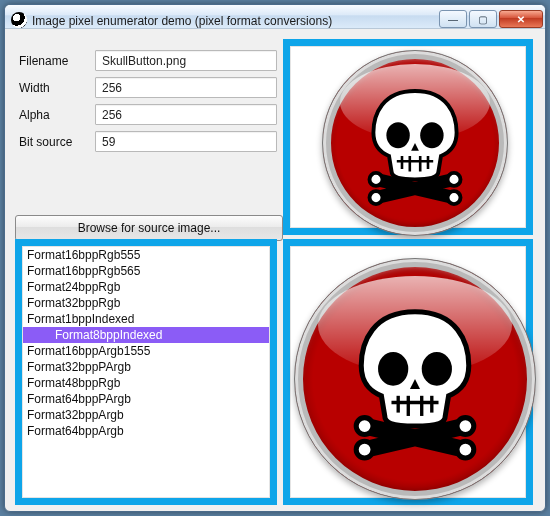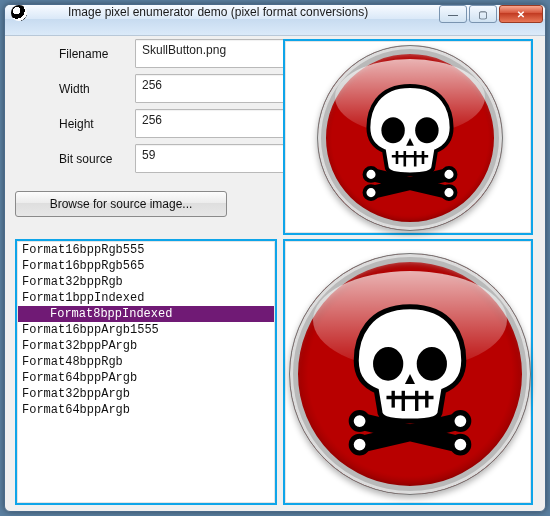--- a/index.html
+++ b/index.html
@@ -16,27 +16,26 @@
     position: absolute;
     left: 4px; top: 4px;
     width: 542px; height: 508px;
     background: #f0f0f0;
     border: 1px solid #4b6b8a;
     border-radius: 6px;
     box-shadow: 0 0 6px rgba(0,0,0,0.4);
     overflow: hidden;
   }
   .titlebar {
-    height: 31px;
+    height: 24px;
     background: linear-gradient(#f8fbff, #dbe9f8 45%, #c7dbf0 46%, #dbeaf9);
     border-bottom: 1px solid #b8c8d8;
     display: flex;
-    align-items: flex-start;
+    align-items: flex-end;
     padding: 0 2px 0 6px;
-    gap: 36px;
   }
   .title-icon {
     width: 16px; height: 16px;
     margin-right: 5px;
     border-radius: 50%;
     background: radial-gradient(circle at 35% 35%, #fff 0 25%, #000 25% 55%, #fff 55% 75%, #000 75% 100%);
     position: relative;
   }
   .title-text { color: #1a1a1a; flex: 1; white-space: nowrap; overflow: hidden; }
   .win-buttons { display: flex; gap: 0; }
@@ -57,79 +56,77 @@
     color: #fff;
     font-weight: bold;
   }
   .client {
     position: absolute;
     left: 6px; right: 6px; top: 34px; bottom: 6px;
     background: #f0f0f0;
   }
   .prop-grid {
     position: absolute;
-    left: 4px; top: 0;
+    left: 4px; top: 11px;
     width: 262px;
-    margin-left: 40px;
   }
   .prop-row {
     display: flex; align-items: center;
     margin-bottom: 6px;
   }
   .prop-label {
     width: 80px;
     color: #111;
     padding-left: 4px;
   }
   .prop-field {
     flex: 1;
-    height: 29px;
+    height: 21px;
     border: 1px solid #b9b9b9;
     background: #fff;
     padding: 2px 6px;
     color: #222;
     line-height: 16px;
     border-radius: 1px;
     box-shadow: inset 0 1px 1px rgba(0,0,0,0.06);
   }
   .browse-btn {
     position: absolute;
-    left: 4px; top: 152px;
-    width: 212px; height: 26px;
+    left: 4px; top: 176px;
+    width: 268px; height: 26px;
     border: 1px solid #8a8a8a;
     border-radius: 3px;
     background: linear-gradient(#fdfdfd, #ececec 45%, #dedede 46%, #e7e7e7);
     text-align: center;
     line-height: 24px;
     color: #111;
     cursor: default;
   }
   .image-panel {
     position: absolute;
-    border: 2px solid #0ea5e9;
+    border: 7px solid #0ea5e9;
     background: #fff;
     box-shadow: inset 0 0 0 1px #e4e4e4;
-    font-family: Liberation Mono, monospace;
   }
   #img-top { left: 272px; top: 0; width: 250px; height: 196px; }
   #list-panel { left: 4px; top: 200px; width: 262px; height: 266px; }
   #img-bottom { left: 272px; top: 200px; width: 250px; height: 266px; }
   .listbox {
     padding: 1px;
     overflow: hidden;
   }
   .list-item {
     padding: 0 4px;
     height: 16px; line-height: 16px;
     color: #111;
     white-space: nowrap;
     cursor: default;
   }
   .list-item.selected {
-    background: #701a75;
+    background: #8b5cf6;
     color: #fff;
     padding-left: 32px;
   }
   .skull-btn {
     position: absolute;
   }
   .ring {
     position: absolute; inset: 0;
     border-radius: 50%;
     background:
@@ -181,21 +178,21 @@
     <div class="prop-grid">
       <div class="prop-row">
         <div class="prop-label">Filename</div>
         <div class="prop-field">SkullButton.png</div>
       </div>
       <div class="prop-row">
         <div class="prop-label">Width</div>
         <div class="prop-field">256</div>
       </div>
       <div class="prop-row">
-        <div class="prop-label">Height</div>
+        <div class="prop-label">Alpha</div>
         <div class="prop-field">256</div>
       </div>
       <div class="prop-row">
         <div class="prop-label">Bit source</div>
         <div class="prop-field">59</div>
       </div>
     </div>
 
     <div class="browse-btn">Browse for source image...</div>
 
@@ -222,20 +219,21 @@
             <line x1="54" y1="60" x2="54" y2="72"></line>
             <line x1="60" y1="60" x2="60" y2="70"></line>
           </g>
         </svg>
       </div>
     </div>
 
     <div class="image-panel listbox" id="list-panel">
         <div class="list-item">Format16bppRgb555</div>
         <div class="list-item">Format16bppRgb565</div>
+        <div class="list-item">Format24bppRgb</div>
         <div class="list-item">Format32bppRgb</div>
         <div class="list-item">Format1bppIndexed</div>
         <div class="list-item selected">Format8bppIndexed</div>
         <div class="list-item">Format16bppArgb1555</div>
         <div class="list-item">Format32bppPArgb</div>
         <div class="list-item">Format48bppRgb</div>
         <div class="list-item">Format64bppPArgb</div>
         <div class="list-item">Format32bppArgb</div>
         <div class="list-item">Format64bppArgb</div>
       </div>

